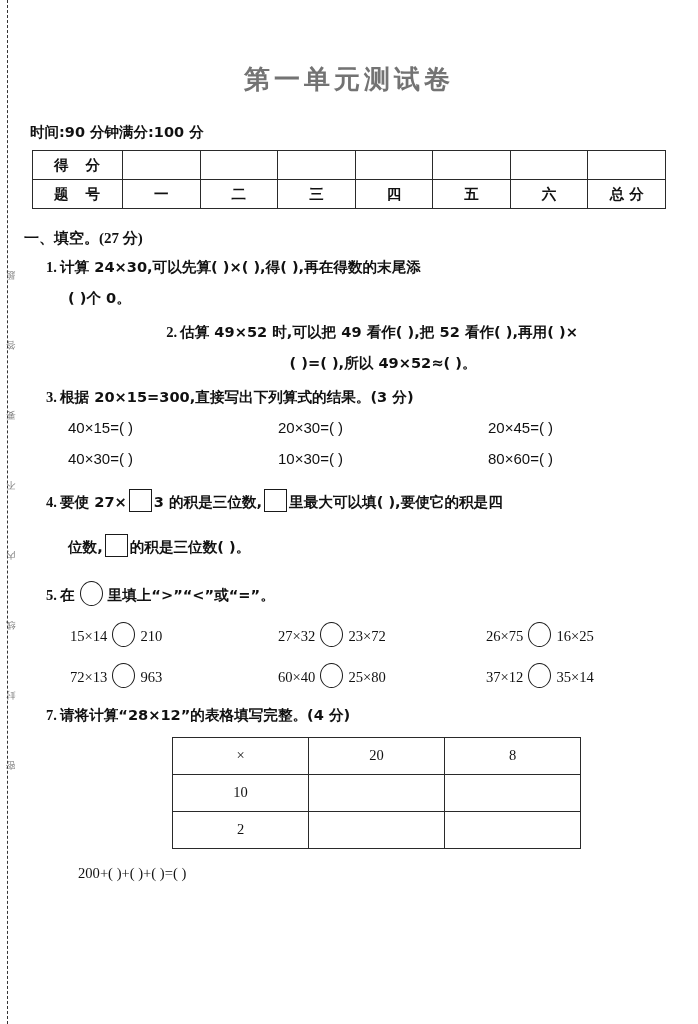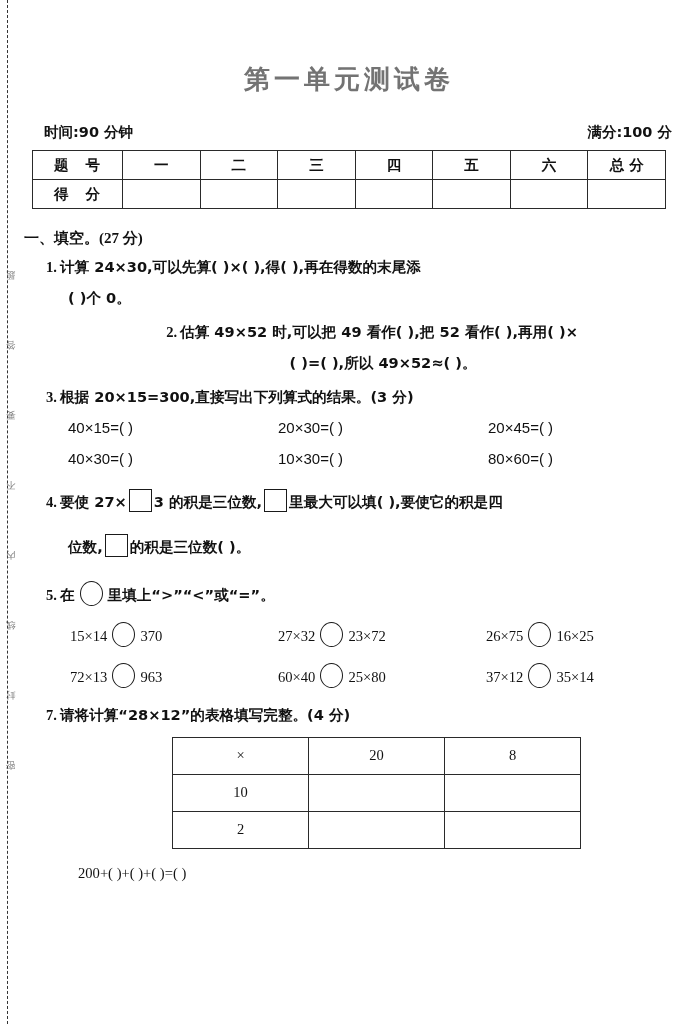--- a/index.html
+++ b/index.html
@@ -60,22 +60,22 @@
     font-size: 26px;
     font-weight: bold;
     letter-spacing: 4px;
     margin-top: 62px;
     font-family: "DejaVu Serif", "Liberation Serif", serif;
     color: #737373;
   }
 
   .meta-row {
     display: flex;
-    justify-content: space-between;
-    margin: 26px 26px 0 44px;
+    justify-content: flex-start;
+    margin: 26px 26px 0 30px;
     font-size: 14.5px;
     font-weight: bold;
     font-family: "DejaVu Sans", "Liberation Sans", sans-serif;
   }
 
   
   .score-table {
     margin: 8px auto 0 auto;
     width: 634px;
     border-collapse: collapse;
@@ -213,39 +213,39 @@
   <div class="title">第一单元测试卷</div>
 
   <div class="meta-row">
     <span>时间:90 分钟</span>
     <span>满分:100 分</span>
   </div>
 
   <table class="score-table">
     <tbody>
         <tr>
+      <td class="label">得  分</td>
+      <td></td>
+      <td></td>
+      <td></td>
+      <td></td>
+      <td></td>
+      <td></td>
+      <td></td>
+    </tr>
+    <tr>
       <td class="label">题  号</td>
       <td>一</td>
       <td>二</td>
       <td>三</td>
       <td>四</td>
       <td>五</td>
       <td>六</td>
       <td>总  分</td>
     </tr>
-    <tr>
-      <td class="label">得  分</td>
-      <td></td>
-      <td></td>
-      <td></td>
-      <td></td>
-      <td></td>
-      <td></td>
-      <td></td>
-    </tr>
   </tbody>
     </table>
 
   <div class="section-head">
     <span>一、填空。</span><span class="pts">(27 分)</span>
   </div>
 
   <div class="q">
     <span class="q-line">
       <span class="num">1.</span><span>计算 24×30,可以先算(        )×(        ),得(        ),再在得数的末尾添</span>
@@ -285,21 +285,21 @@
     </span>
   </div>
 
   <div class="q" style="margin-top:24px;">
     <span class="q-line">
       <span class="num">5.</span><span>在</span><span class="circ"></span><span>里填上“&gt;”“&lt;”或“=”。</span>
     </span>
   </div>
   <div class="cmp-row">
     <div>
-      <span>15×14</span><span class="circ"></span><span>370</span>
+      <span>15×14</span><span class="circ"></span><span>210</span>
     </div>
     <div>
       <span>27×32</span><span class="circ"></span><span>23×72</span>
     </div>
     <div>
       <span>26×75</span><span class="circ"></span><span>16×25</span>
     </div>
   </div>
   <div class="cmp-row">
     <div>

